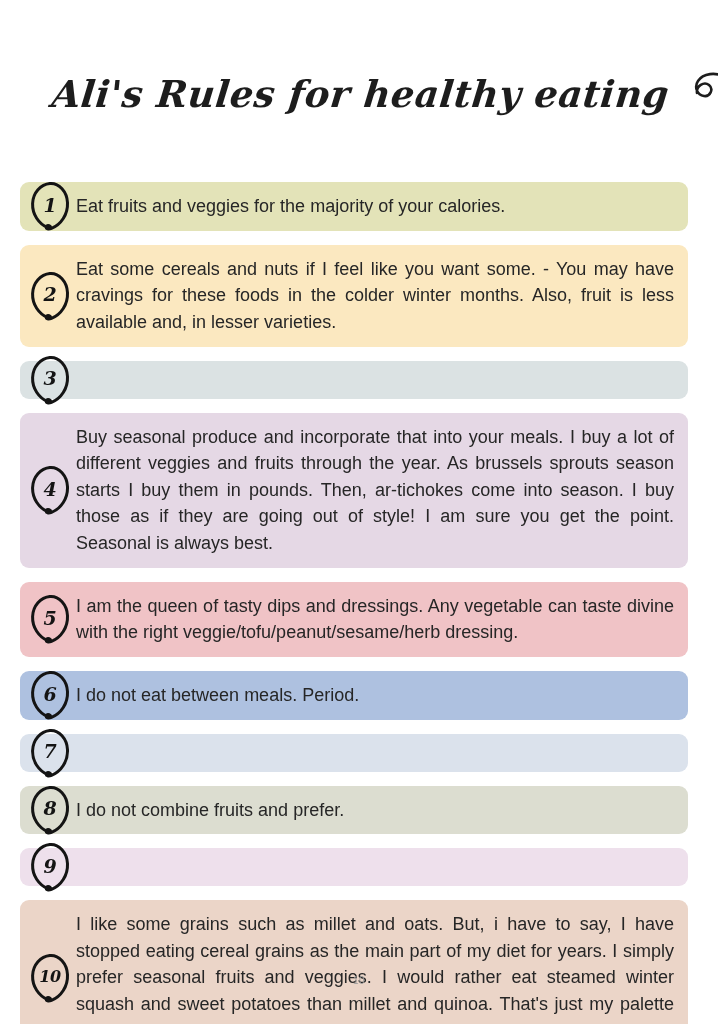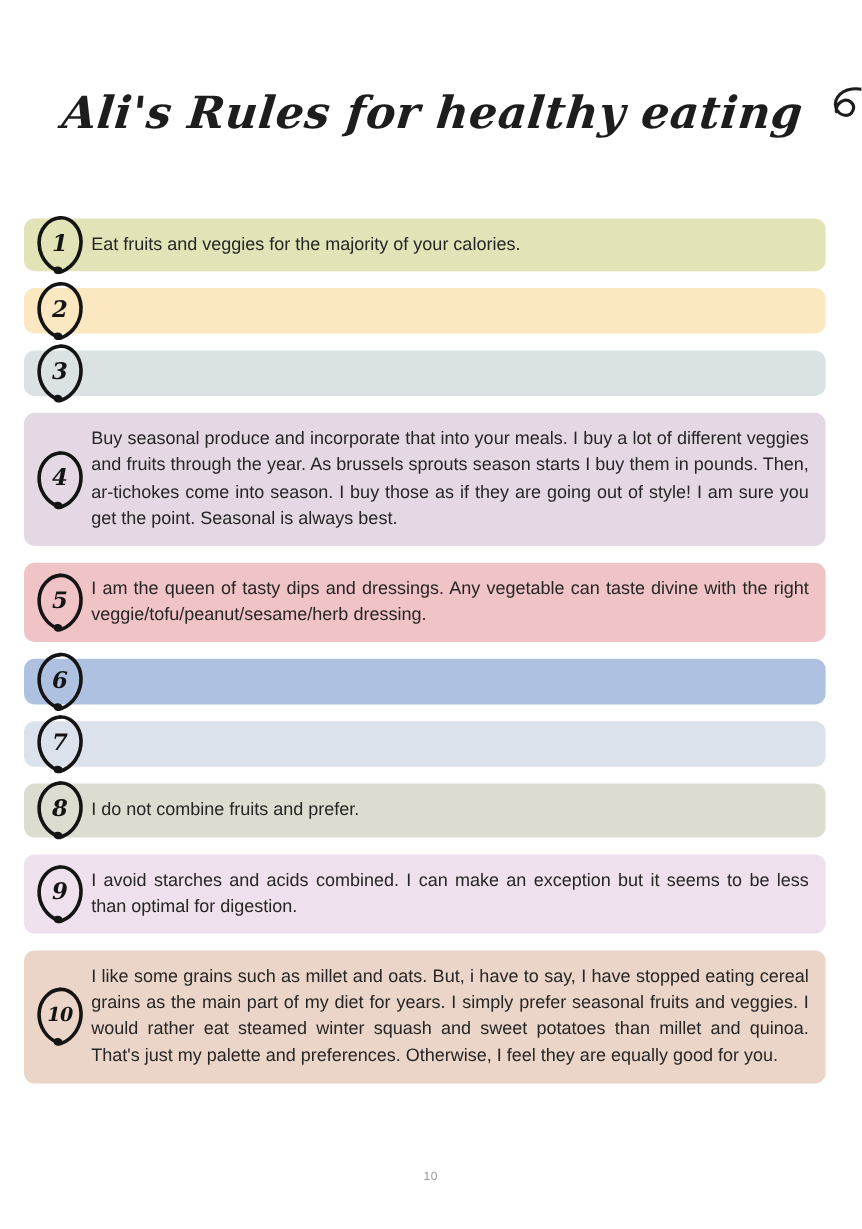--- a/index.html
+++ b/index.html
@@ -86,21 +86,21 @@
     color: #141414;
     line-height: 1;
     transform: translateY(-1px);
   }
   .rule-badge .num.two-digit {
     font-size: 16px;
     letter-spacing: -0.5px;
   }
   .rule-text {
     font-family: "Liberation Sans", sans-serif;
-    font-size: 15px;
+    font-size: 18px;
     line-height: 1.48;
     color: #262626;
     text-align: justify;
     text-justify: inter-word;
     margin: 0;
     width: 100%;
   }
   .rule-row.single .rule-text {
     text-align: left;
   }
@@ -147,20 +147,21 @@
     </div>
 
     <div class="rule-row" style="background:#fbe8c0;">
       <span class="rule-badge">
         <svg width="44" height="52" viewBox="0 0 44 52">
             <path d="M22 3.5c9.2-.6 17 8 17.5 19.2.5 11.6-6.5 22-16 25.6-3.1 1.2-5.6.6-5.2-1.5.3-1.6 2.4-1.6 4-.4" stroke="#141414" stroke-width="3" fill="none" stroke-linecap="round"></path>
             <path d="M22 3.5C12.6 4.2 5 12.8 4.6 23.5 4.2 34.4 10.8 44 19.7 47.6" stroke="#141414" stroke-width="3" fill="none" stroke-linecap="round"></path>
           </svg>
         <span class="num">2</span>
       </span>
+      <p class="rule-text">Eat some cereals and nuts if I feel like you want some. - You may have cravings for these foods in the colder winter months. Also, fruit is less available and, in lesser varieties.</p>
     </div>
 
     <div class="rule-row" style="background:#dbe2e3;">
       <span class="rule-badge">
         <svg width="44" height="52" viewBox="0 0 44 52">
             <path d="M22 3.5c9.2-.6 17 8 17.5 19.2.5 11.6-6.5 22-16 25.6-3.1 1.2-5.6.6-5.2-1.5.3-1.6 2.4-1.6 4-.4" stroke="#141414" stroke-width="3" fill="none" stroke-linecap="round"></path>
             <path d="M22 3.5C12.6 4.2 5 12.8 4.6 23.5 4.2 34.4 10.8 44 19.7 47.6" stroke="#141414" stroke-width="3" fill="none" stroke-linecap="round"></path>
           </svg>
         <span class="num">3</span>
       </span>
@@ -189,20 +190,21 @@
     </div>
 
     <div class="rule-row single" style="background:#aec1e0;">
       <span class="rule-badge">
         <svg width="44" height="52" viewBox="0 0 44 52">
             <path d="M22 3.5c9.2-.6 17 8 17.5 19.2.5 11.6-6.5 22-16 25.6-3.1 1.2-5.6.6-5.2-1.5.3-1.6 2.4-1.6 4-.4" stroke="#141414" stroke-width="3" fill="none" stroke-linecap="round"></path>
             <path d="M22 3.5C12.6 4.2 5 12.8 4.6 23.5 4.2 34.4 10.8 44 19.7 47.6" stroke="#141414" stroke-width="3" fill="none" stroke-linecap="round"></path>
           </svg>
         <span class="num">6</span>
       </span>
+      <p class="rule-text">I do not eat between meals. Period.</p>
     </div>
 
     <div class="rule-row" style="background:#dbe2ec;">
       <span class="rule-badge">
         <svg width="44" height="52" viewBox="0 0 44 52">
             <path d="M22 3.5c9.2-.6 17 8 17.5 19.2.5 11.6-6.5 22-16 25.6-3.1 1.2-5.6.6-5.2-1.5.3-1.6 2.4-1.6 4-.4" stroke="#141414" stroke-width="3" fill="none" stroke-linecap="round"></path>
             <path d="M22 3.5C12.6 4.2 5 12.8 4.6 23.5 4.2 34.4 10.8 44 19.7 47.6" stroke="#141414" stroke-width="3" fill="none" stroke-linecap="round"></path>
           </svg>
         <span class="num">7</span>
       </span>
@@ -220,21 +222,20 @@
     </div>
 
     <div class="rule-row" style="background:#eee0ec;">
       <span class="rule-badge">
         <svg width="44" height="52" viewBox="0 0 44 52">
             <path d="M22 3.5c9.2-.6 17 8 17.5 19.2.5 11.6-6.5 22-16 25.6-3.1 1.2-5.6.6-5.2-1.5.3-1.6 2.4-1.6 4-.4" stroke="#141414" stroke-width="3" fill="none" stroke-linecap="round"></path>
             <path d="M22 3.5C12.6 4.2 5 12.8 4.6 23.5 4.2 34.4 10.8 44 19.7 47.6" stroke="#141414" stroke-width="3" fill="none" stroke-linecap="round"></path>
           </svg>
         <span class="num">9</span>
       </span>
-      <p class="rule-text">I avoid starches and acids combined. I can make an exception but it seems to be less than optimal for digestion.</p>
     </div>
 
     <div class="rule-row" style="background:#ebd5c8;">
       <span class="rule-badge">
         <svg width="44" height="52" viewBox="0 0 44 52">
             <path d="M22 3.5c9.2-.6 17 8 17.5 19.2.5 11.6-6.5 22-16 25.6-3.1 1.2-5.6.6-5.2-1.5.3-1.6 2.4-1.6 4-.4" stroke="#141414" stroke-width="3" fill="none" stroke-linecap="round"></path>
             <path d="M22 3.5C12.6 4.2 5 12.8 4.6 23.5 4.2 34.4 10.8 44 19.7 47.6" stroke="#141414" stroke-width="3" fill="none" stroke-linecap="round"></path>
           </svg>
         <span class="num two-digit">10</span>
       </span>

